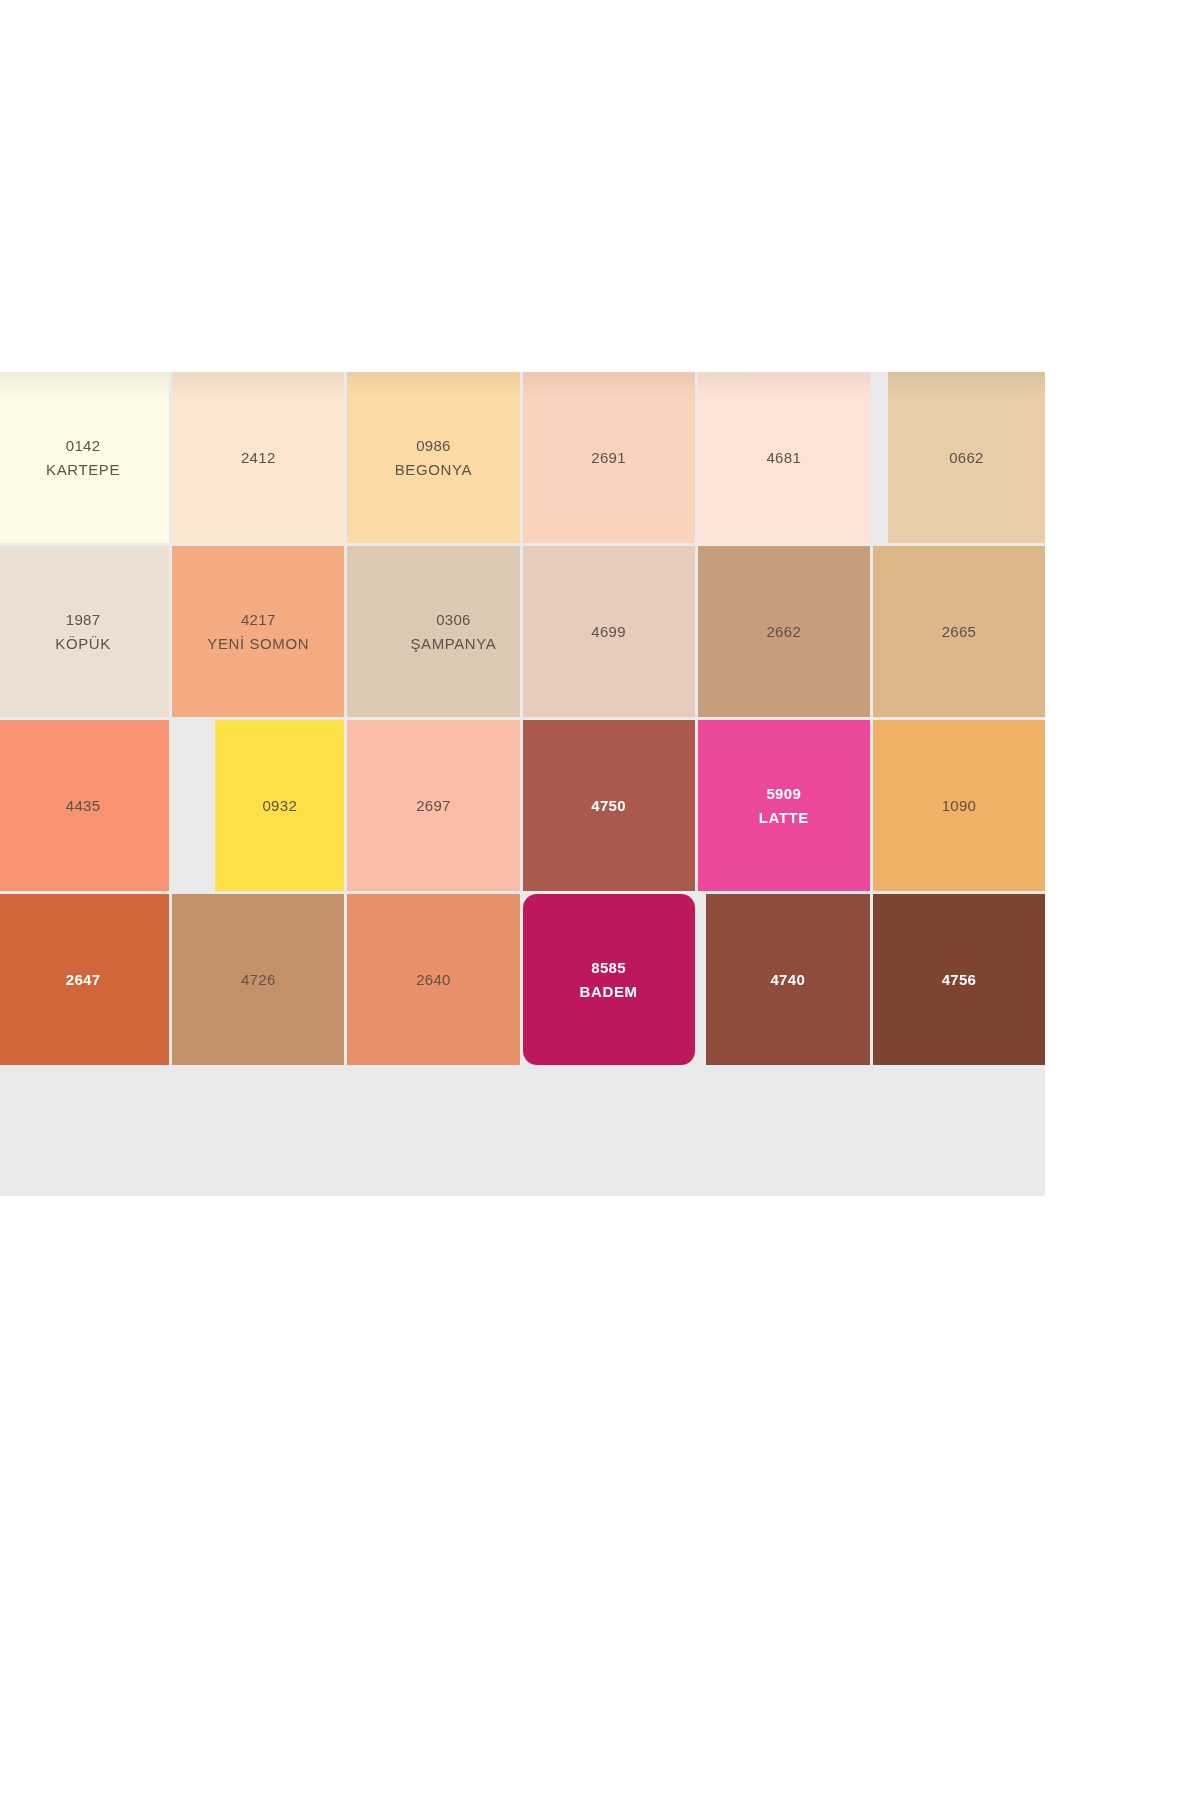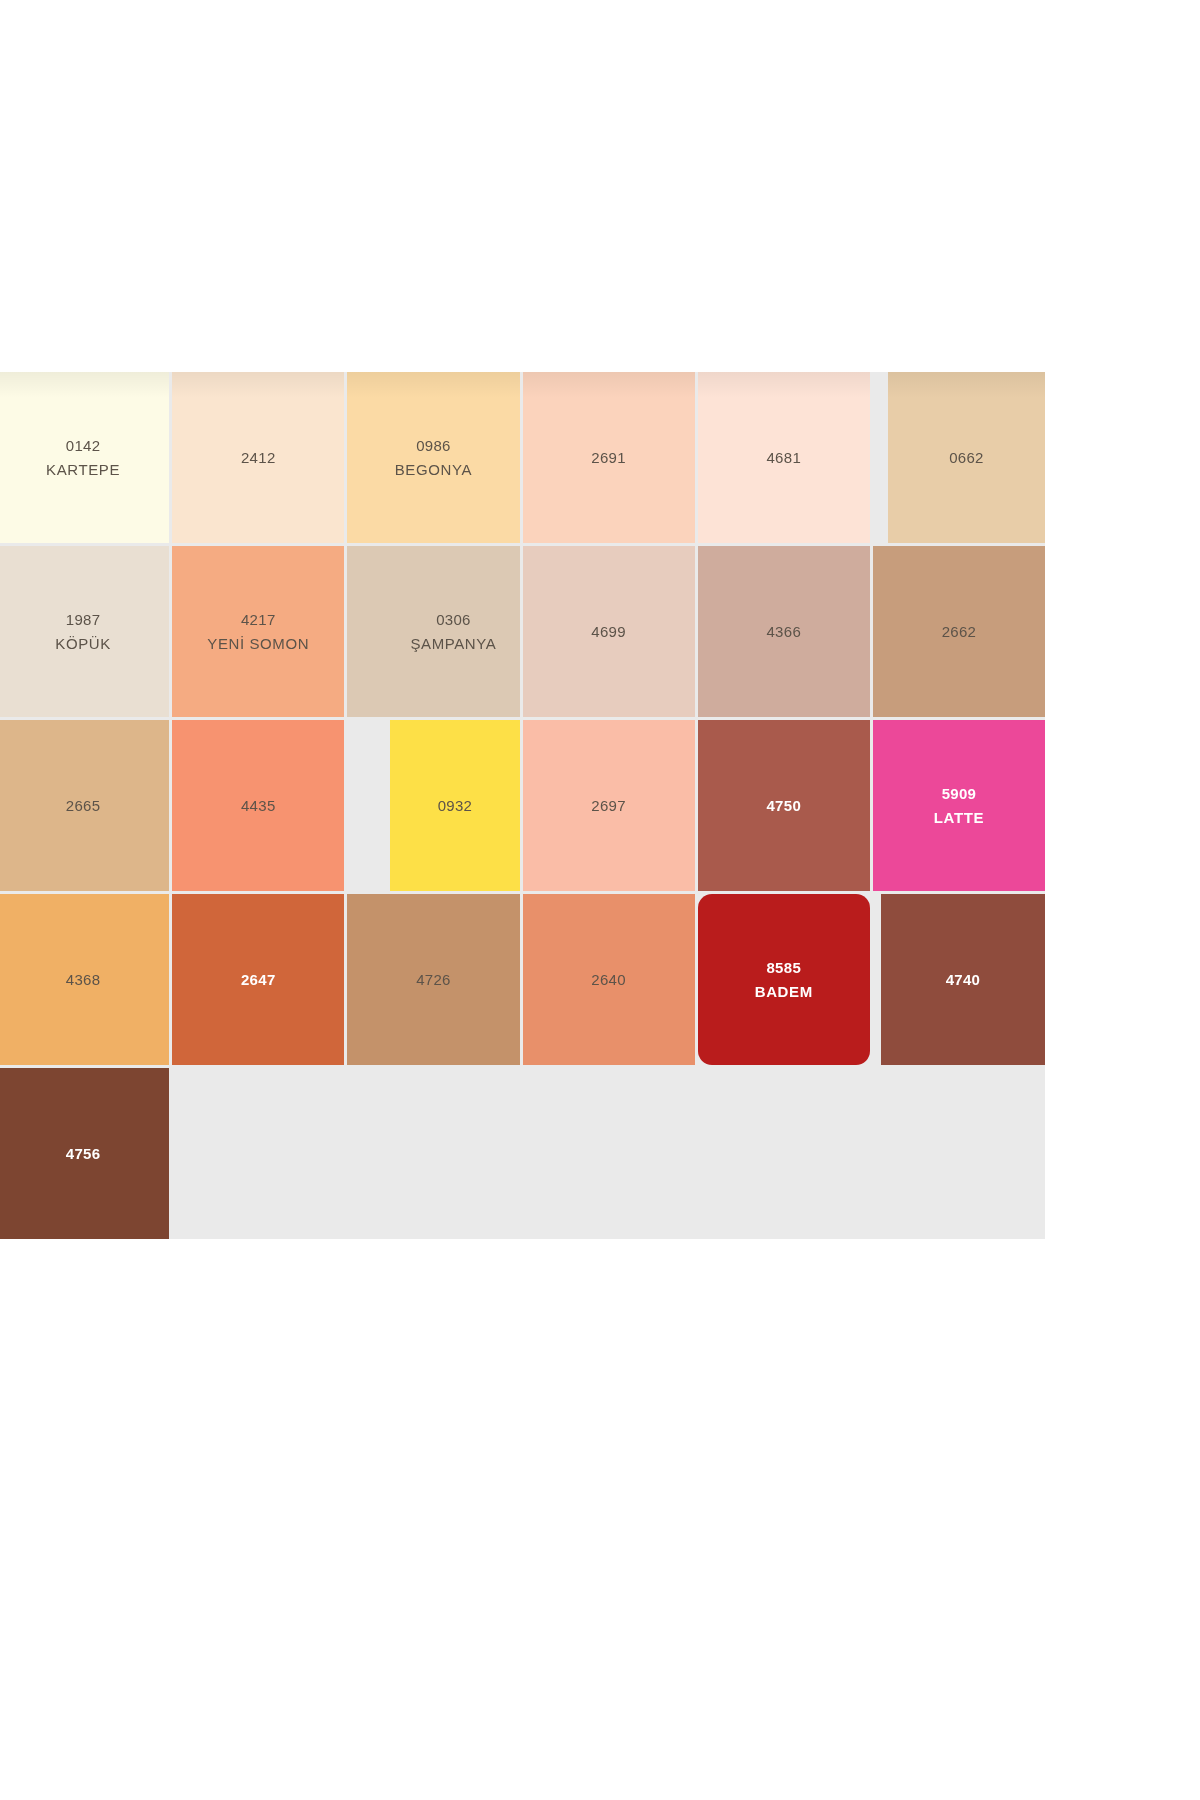--- a/index.html
+++ b/index.html
@@ -140,23 +140,20 @@
         <span class="code">4217</span>
         <span class="name">YENİ SOMON</span>
       </div>
       <div class="swatch light" style="background: rgb(220, 201, 180); padding-left: 40px;">
         <span class="code">0306</span>
         <span class="name">ŞAMPANYA</span>
       </div>
       <div class="swatch light" style="background: rgb(231, 204, 190);">
         <span class="code">4699</span>
       </div>
-      <div class="swatch light" style="background: rgb(207, 172, 157);">
-        <span class="code">4366</span>
-      </div>
       <div class="swatch light" style="background: rgb(199, 157, 124);">
         <span class="code">2662</span>
       </div>
       <div class="swatch light" style="background: rgb(221, 182, 138);">
         <span class="code">2665</span>
       </div>
       <div class="swatch light" style="background: rgb(247, 147, 112);">
         <span class="code">4435</span>
       </div>
       <div class="swatch light" style="background: #fde047; margin-left: 43px;">
@@ -166,32 +163,32 @@
         <span class="code">2697</span>
       </div>
       <div class="swatch dark" style="background: rgb(169, 90, 76);">
         <span class="code">4750</span>
       </div>
       <div class="swatch dark" style="background: #ec4899;">
         <span class="code">5909</span>
         <span class="name">LATTE</span>
       </div>
       <div class="swatch light" style="background: rgb(240, 176, 101);">
-        <span class="code">4368</span>
+        <span class="code">1090</span>
       </div>
       <div class="swatch dark" style="background: rgb(208, 102, 58);">
         <span class="code">2647</span>
       </div>
       <div class="swatch light" style="background: rgb(196, 146, 106);">
         <span class="code">4726</span>
       </div>
       <div class="swatch light" style="background: rgb(232, 144, 106);">
         <span class="code">2640</span>
       </div>
-      <div class="swatch dark" style="background: #b91c1c; border-radius: 14px;">
+      <div class="swatch dark" style="background: #be185d; border-radius: 14px;">
         <span class="code">8585</span>
         <span class="name">BADEM</span>
       </div>
       <div class="swatch dark" style="background: rgb(143, 76, 61); margin-left: 8px;">
         <span class="code">4740</span>
       </div>
       <div class="swatch dark" style="background: rgb(125, 69, 49);">
         <span class="code">4756</span>
       </div>
     </div>

